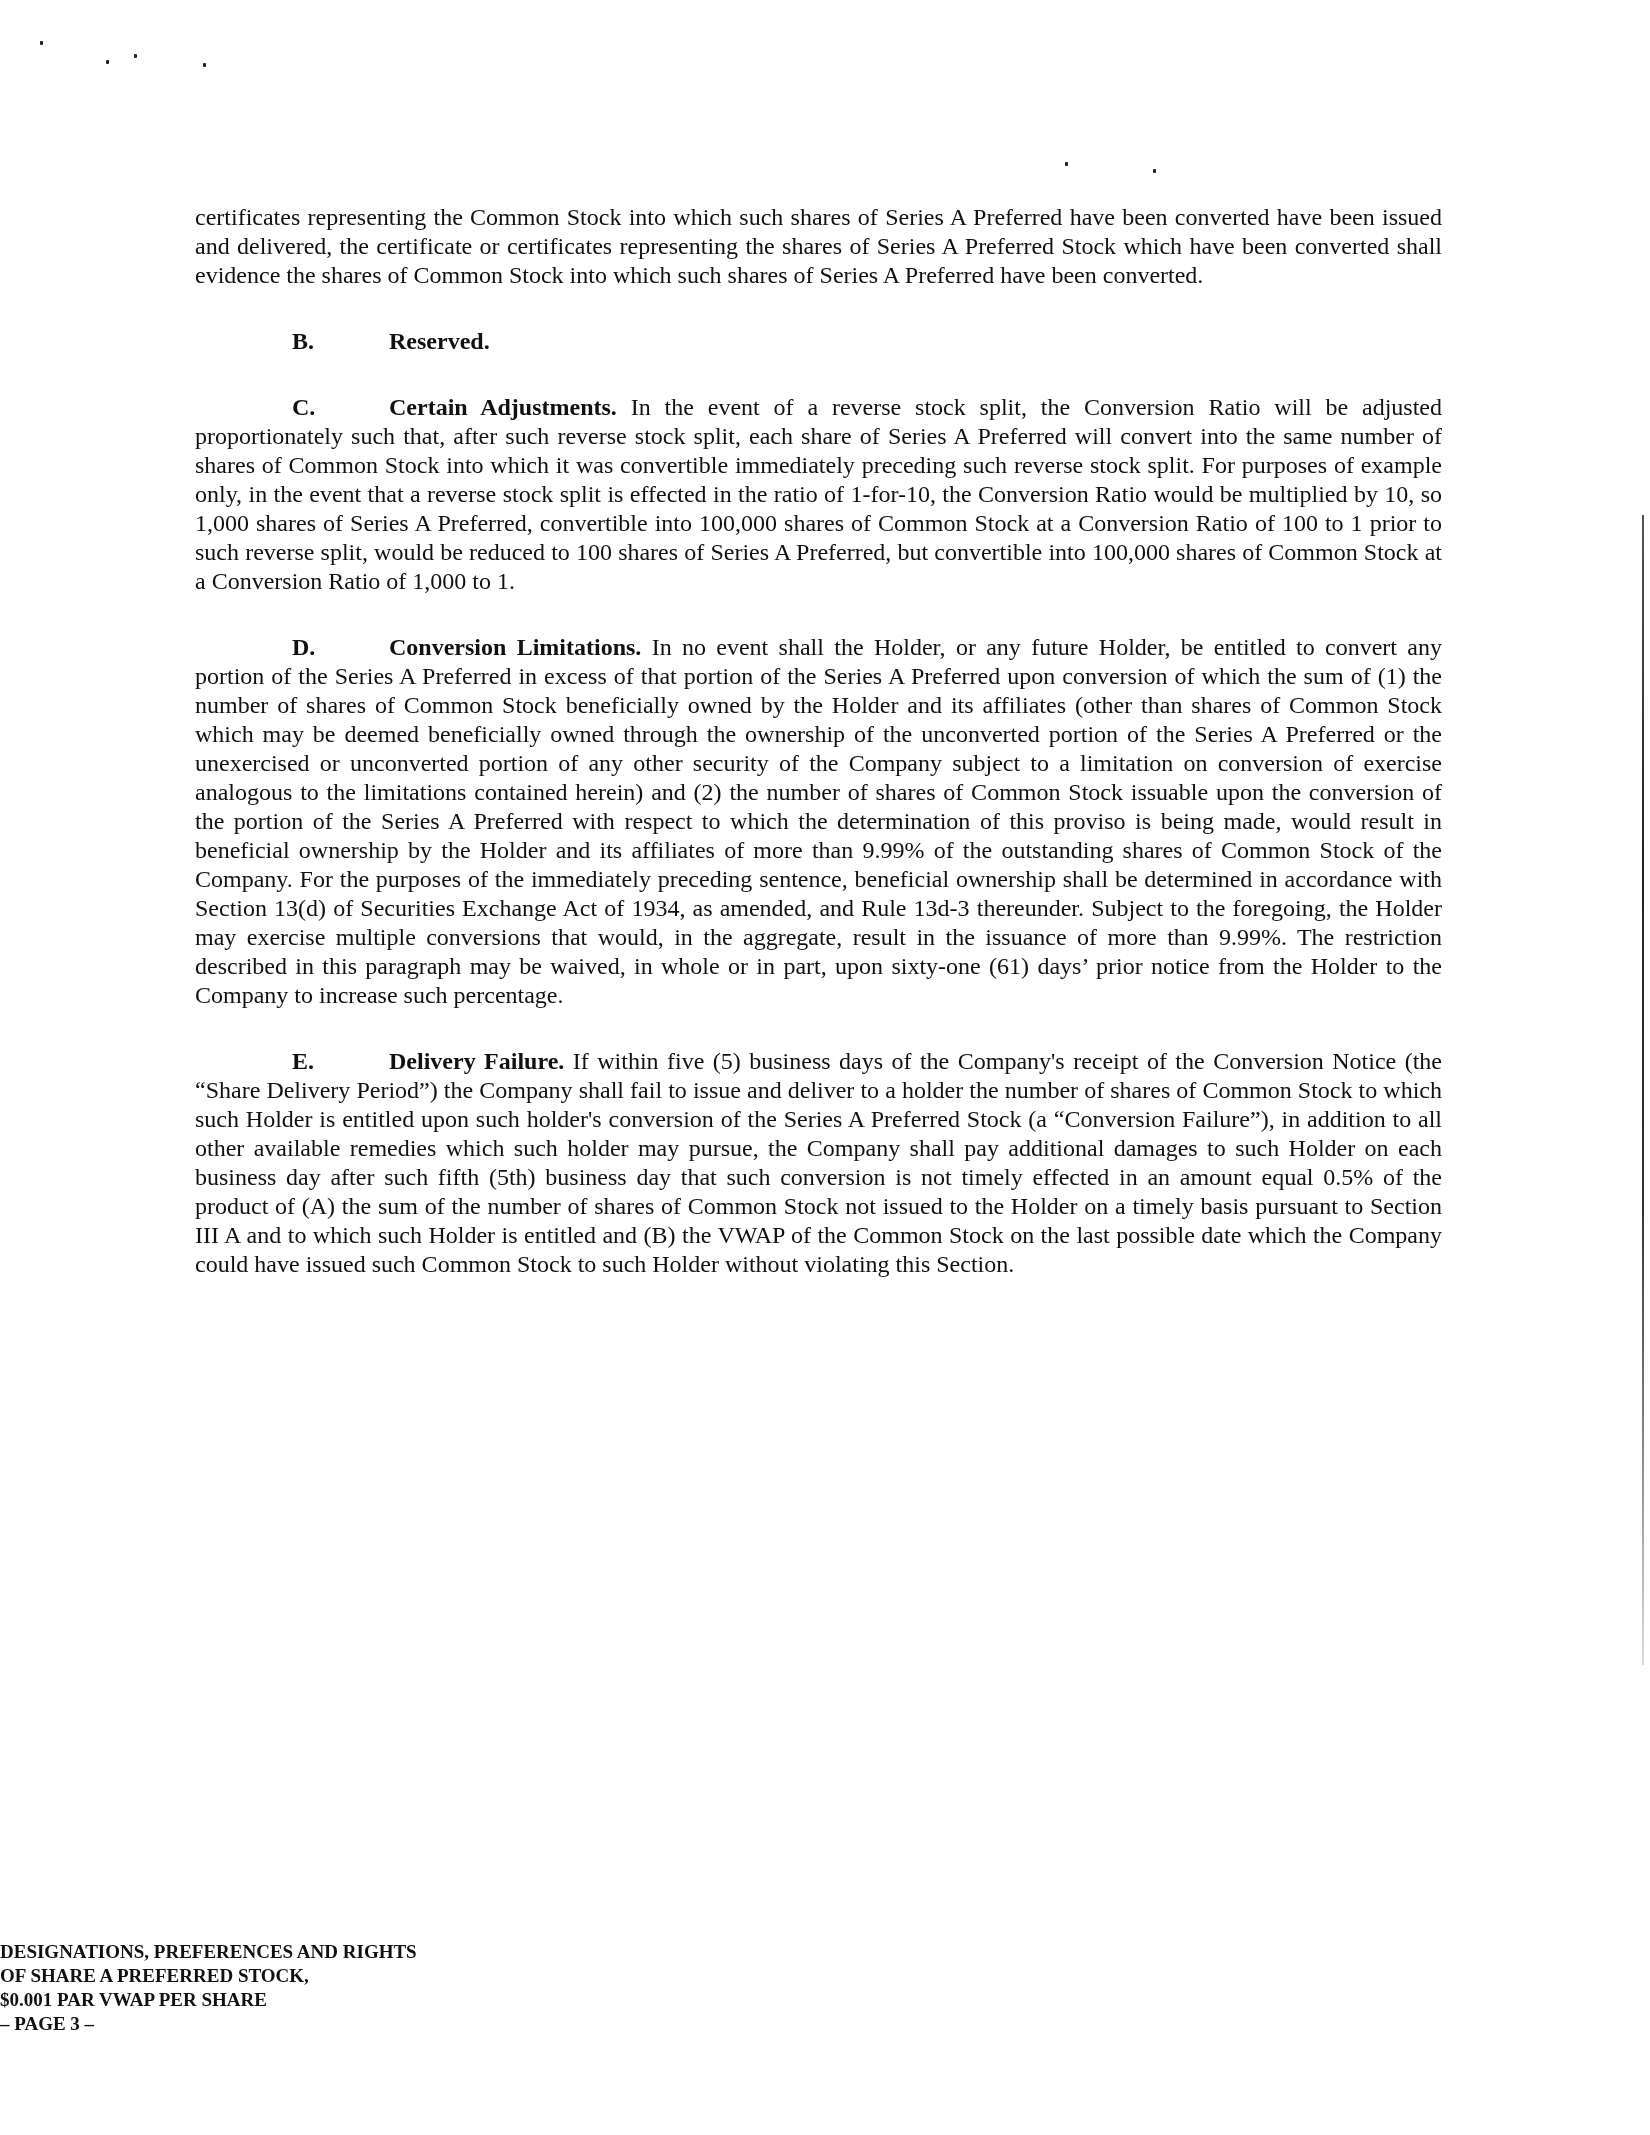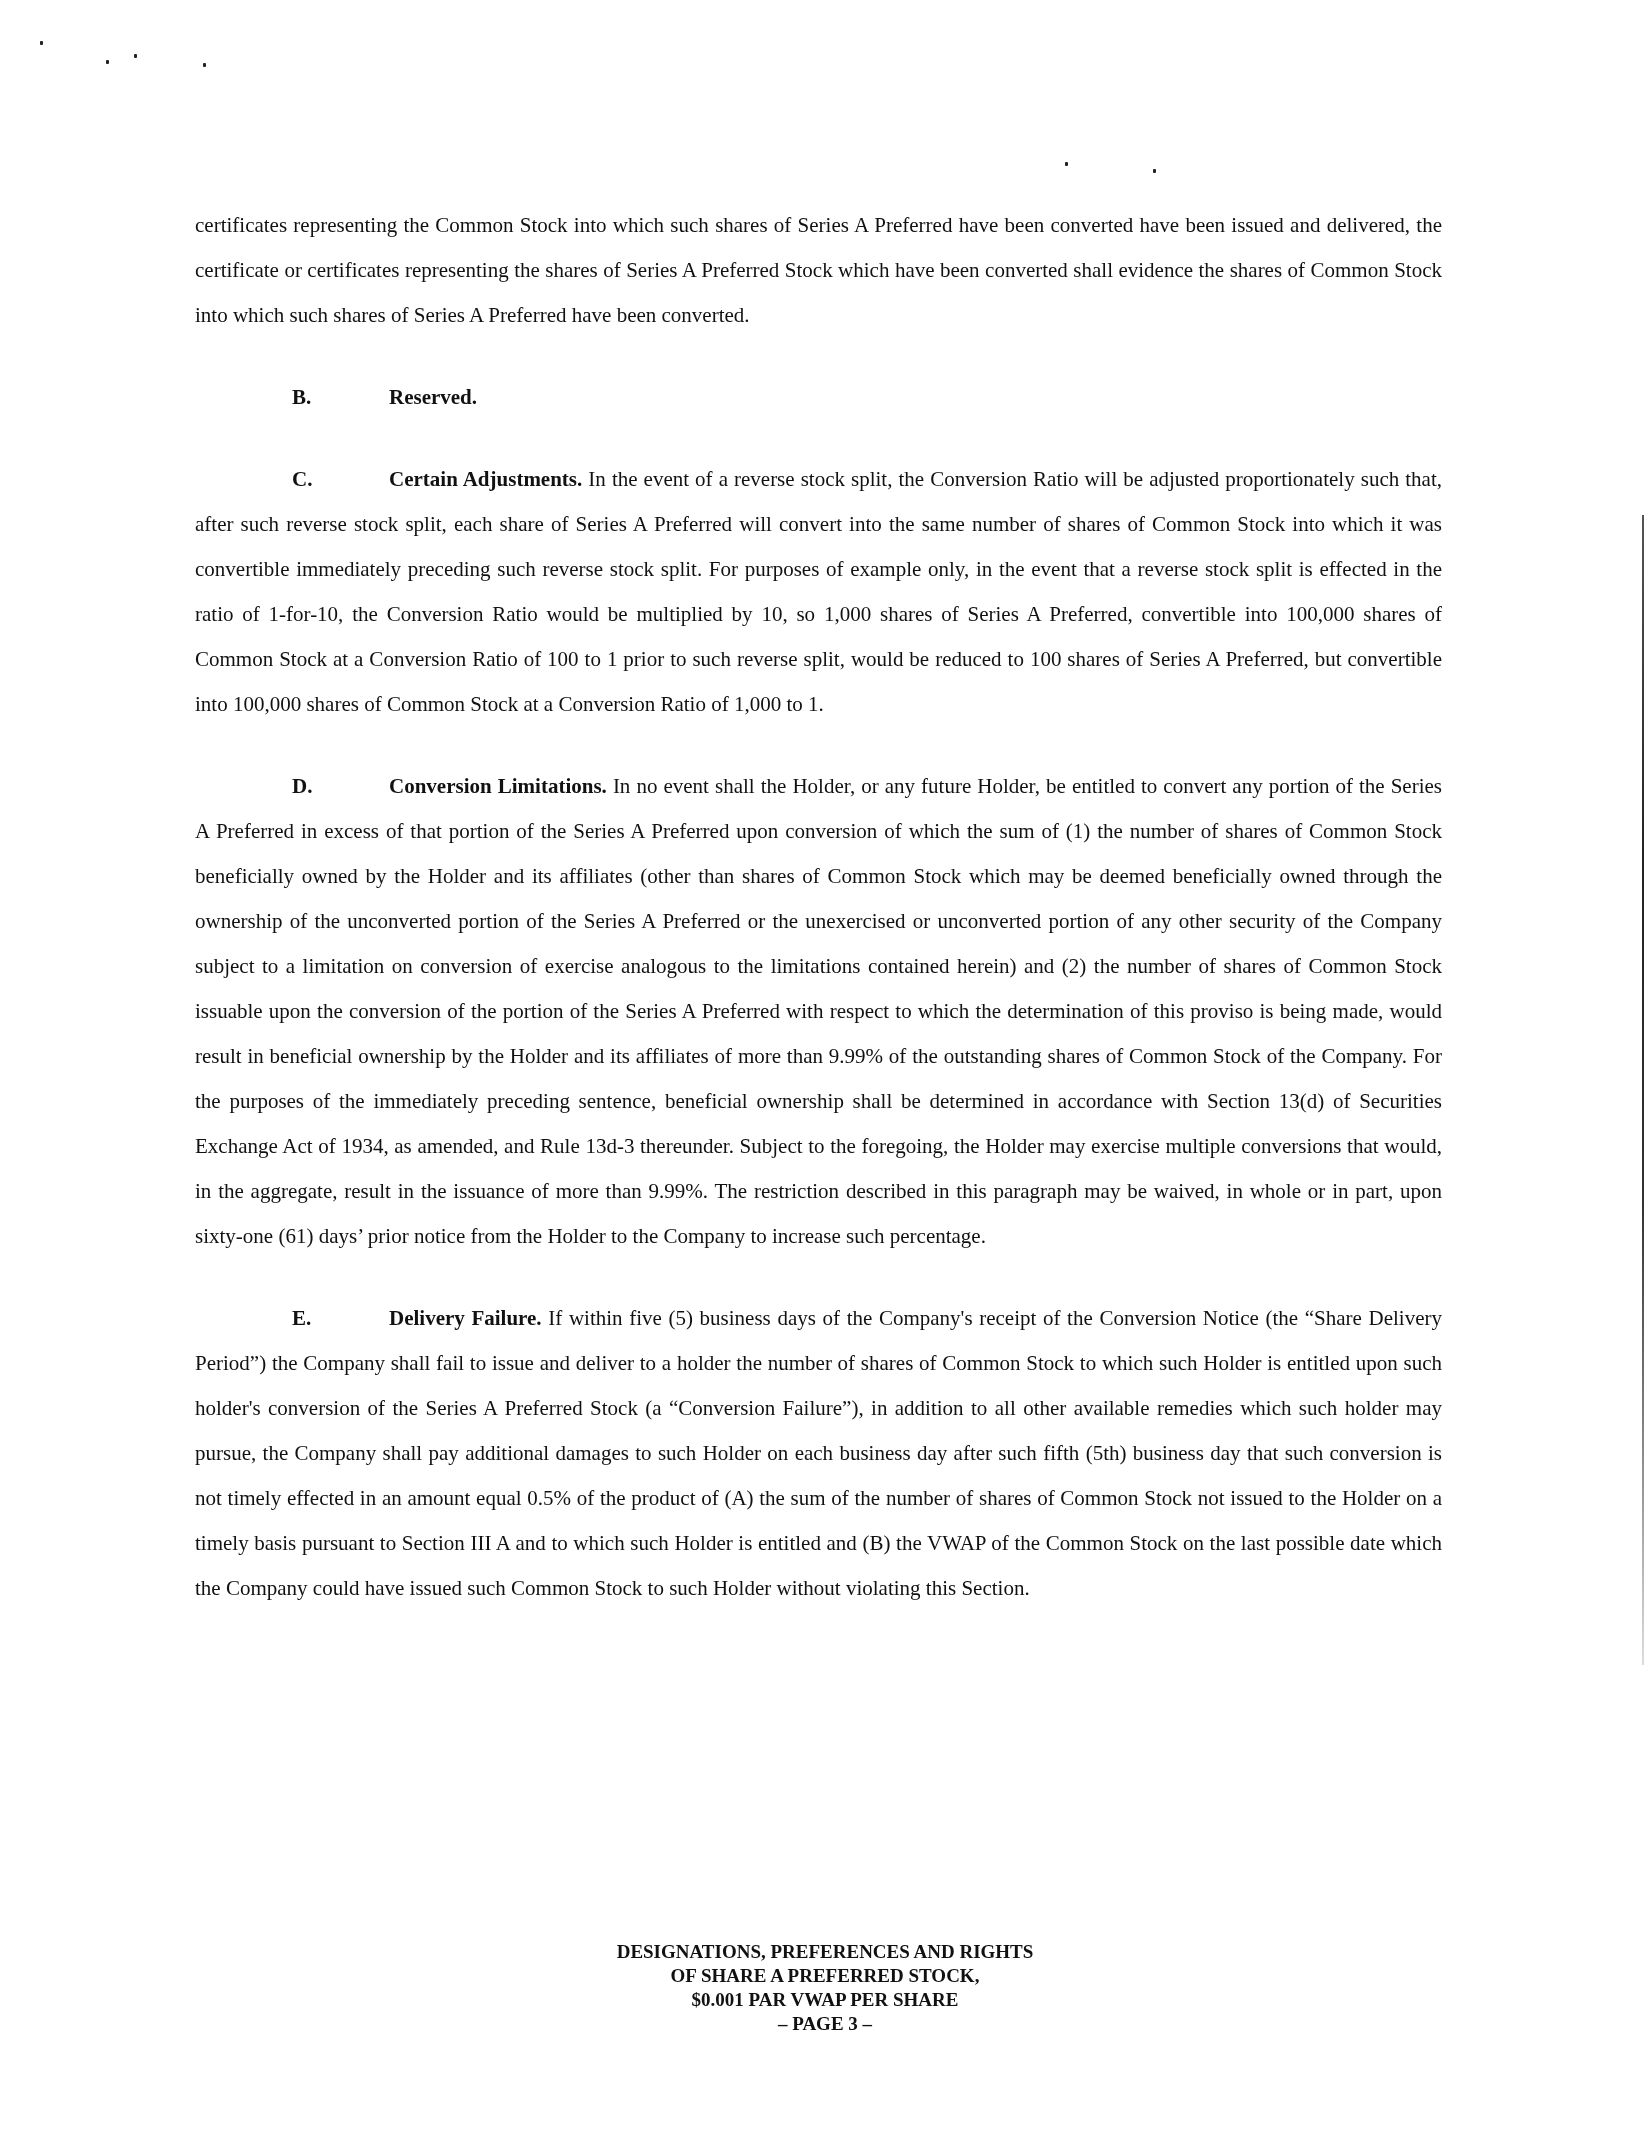--- a/index.html
+++ b/index.html
@@ -7,29 +7,29 @@
     width: 1650px; height: 2135px; position: relative; overflow: hidden;
     font-family: "Liberation Serif", "DejaVu Serif", serif; color: #111111;
   }
   .speck { position: absolute; width: 3px; height: 4px; background: #222; border-radius: 1px; }
   .margin-line {
     position: absolute; left: 1642px; top: 515px; width: 2px; height: 1150px;
     background: linear-gradient(to bottom, #555 0%, #222 30%, #333 60%, #999 85%, #ddd 100%);
   }
   .page-body {
     position: absolute; left: 195px; top: 203px; width: 1247px;
-    font-size: 21px; line-height: 45px; text-align: justify;
+    font-size: 24px; line-height: 29px; text-align: justify;
   }
   .para { margin: 0 0 37px 0; }
   .para.indent { text-indent: 97px; margin-top: 36px; }
   .label { font-weight: bold; display: inline-block; width: 97px; text-indent: 0; }
   .heading { font-weight: bold; }
   .footer {
     position: absolute; left: 0; width: 1650px; top: 1940px;
-    text-align: center; font-weight: bold; font-size: 19px; line-height: 24px;
+    font-weight: bold; font-size: 19px; line-height: 24px;
   }
 </style>
 </head>
 <body>
 
 <span class="speck" style="left:40px;top:41px;"></span>
 <span class="speck" style="left:106px;top:60px;"></span>
 <span class="speck" style="left:134px;top:54px;"></span>
 <span class="speck" style="left:203px;top:63px;"></span>
 <span class="speck" style="left:1065px;top:162px;"></span>

